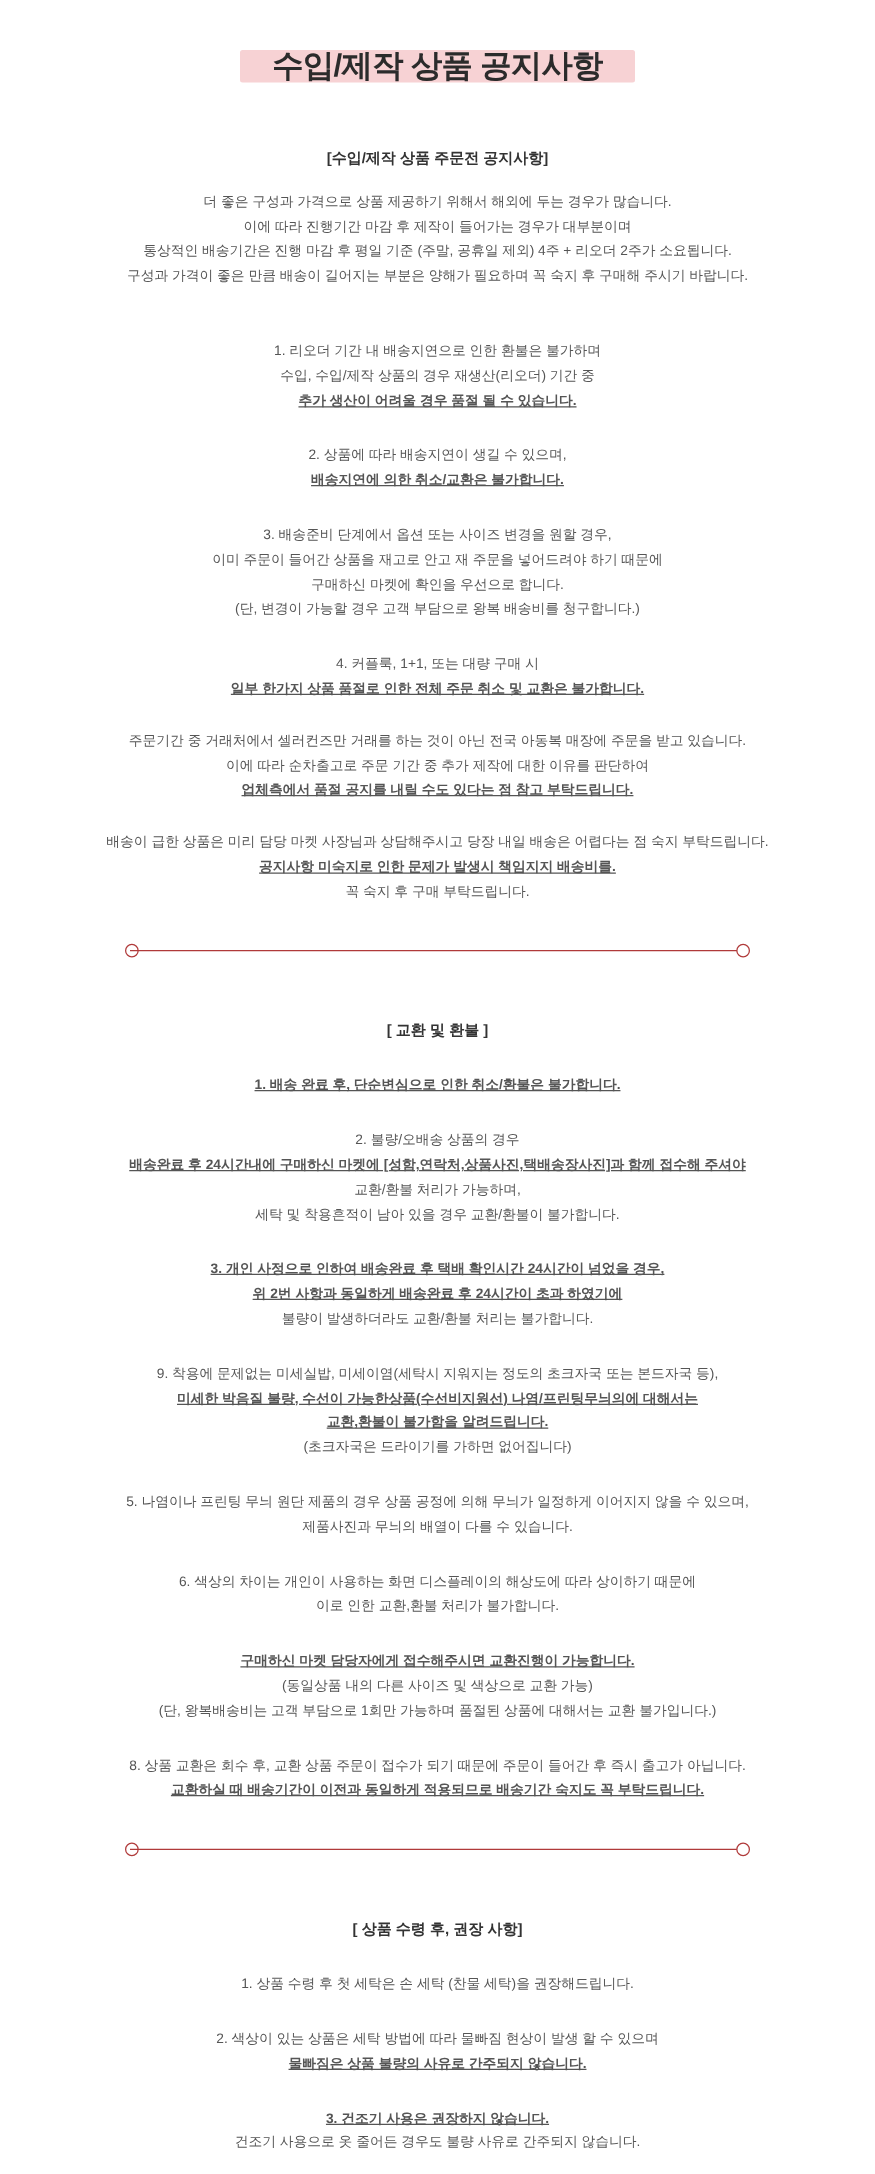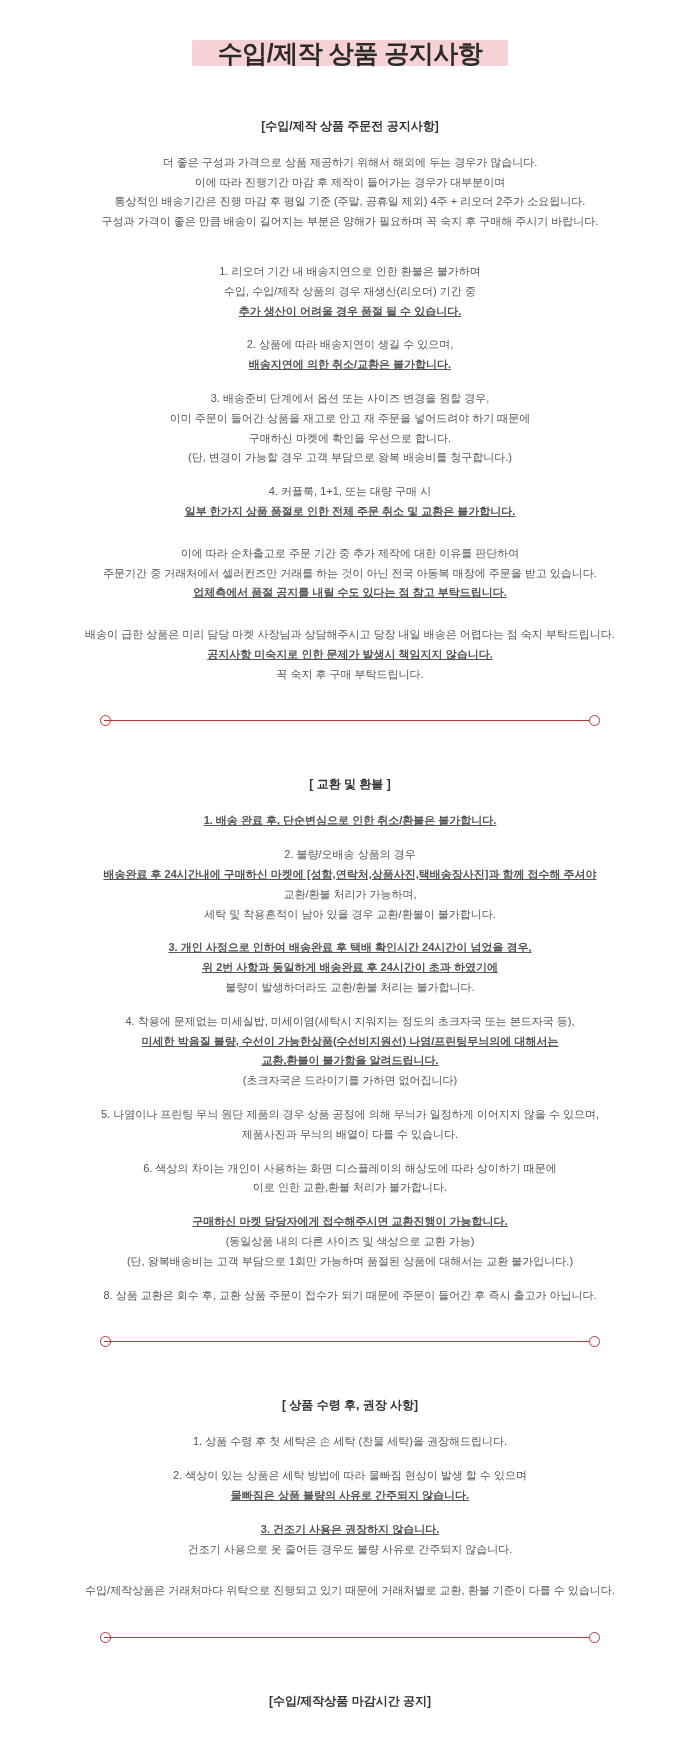--- a/index.html
+++ b/index.html
@@ -69,21 +69,21 @@
     line-height: 1.8;
   }
   .gap-m { height: 16px; }
   .gap-l { height: 22px; }
   .red {
     color: #d0202a;
     font-weight: bold;
     text-decoration: underline;
   }
   .item {
-    margin-top: 14px;
+    margin-top: 24px;
   }
   
   .divider {
     position: relative;
     height: 40px;
     margin: 16px 0 6px 0;
   }
   .divider .rule {
     position: absolute;
     left: 104px;
@@ -158,28 +158,28 @@
       <p class="line">(단, 변경이 가능할 경우 고객 부담으로 왕복 배송비를 청구합니다.)</p>
     </div>
 
     <div class="item">
       <p class="line">4. 커플룩, 1+1, 또는 대량 구매 시</p>
       <p class="line red">일부 한가지 상품 품절로 인한 전체 주문 취소 및 교환은 불가합니다.</p>
     </div>
 
     <div class="gap-l"></div>
 
+    <p class="line">주문기간 중 거래처에서 셀러컨즈만 거래를 하는 것이 아닌 전국 아동복 매장에 주문을 받고 있습니다.</p>
     <p class="line">이에 따라 순차출고로 주문 기간 중 추가 제작에 대한 이유를 판단하여</p>
-    <p class="line">주문기간 중 거래처에서 셀러컨즈만 거래를 하는 것이 아닌 전국 아동복 매장에 주문을 받고 있습니다.</p>
     <p class="line red">업체측에서 품절 공지를 내릴 수도 있다는 점 참고 부탁드립니다.</p>
 
     <div class="gap-l"></div>
 
     <p class="line">배송이 급한 상품은 미리 담당 마켓 사장님과 상담해주시고 당장 내일 배송은 어렵다는 점 숙지 부탁드립니다.</p>
-    <p class="line red">공지사항 미숙지로 인한 문제가 발생시 책임지지 않습니다.</p>
+    <p class="line red">공지사항 미숙지로 인한 문제가 발생시 책임지지 배송비를.</p>
     <p class="line">꼭 숙지 후 구매 부탁드립니다.</p>
   </div>
 
   <div class="divider">
     <div class="dot left"></div>
     <div class="rule"></div>
     <div class="dot right"></div>
   </div>
 
   <div class="section">
@@ -196,21 +196,21 @@
       <p class="line">세탁 및 착용흔적이 남아 있을 경우 교환/환불이 불가합니다.</p>
     </div>
 
     <div class="item">
       <p class="line red">3. 개인 사정으로 인하여 배송완료 후 택배 확인시간 24시간이 넘었을 경우,</p>
       <p class="line red">위 2번 사항과 동일하게 배송완료 후 24시간이 초과 하였기에</p>
       <p class="line">불량이 발생하더라도 교환/환불 처리는 불가합니다.</p>
     </div>
 
     <div class="item">
-      <p class="line">4. 착용에 문제없는 미세실밥, 미세이염(세탁시 지워지는 정도의 초크자국 또는 본드자국 등),</p>
+      <p class="line">9. 착용에 문제없는 미세실밥, 미세이염(세탁시 지워지는 정도의 초크자국 또는 본드자국 등),</p>
       <p class="line red">미세한 박음질 불량, 수선이 가능한상품(수선비지원선) 나염/프린팅무늬의에 대해서는</p>
       <p class="line red">교환,환불이 불가함을 알려드립니다.</p>
       <p class="line">(초크자국은 드라이기를 가하면 없어집니다)</p>
     </div>
 
     <div class="item">
       <p class="line">5. 나염이나 프린팅 무늬 원단 제품의 경우 상품 공정에 의해 무늬가 일정하게 이어지지 않을 수 있으며,</p>
       <p class="line">제품사진과 무늬의 배열이 다를 수 있습니다.</p>
     </div>
 
@@ -220,20 +220,21 @@
     </div>
 
     <div class="item">
       <p class="line red">구매하신 마켓 담당자에게 접수해주시면 교환진행이 가능합니다.</p>
       <p class="line">(동일상품 내의 다른 사이즈 및 색상으로 교환 가능)</p>
       <p class="line">(단, 왕복배송비는 고객 부담으로 1회만 가능하며 품절된 상품에 대해서는 교환 불가입니다.)</p>
     </div>
 
     <div class="item">
       <p class="line">8. 상품 교환은 회수 후, 교환 상품 주문이 접수가 되기 때문에 주문이 들어간 후 즉시 출고가 아닙니다.</p>
+      <p class="line red">교환하실 때 배송기간이 이전과 동일하게 적용되므로 배송기간 숙지도 꼭 부탁드립니다.</p>
     </div>
   </div>
 
   <div class="divider">
     <div class="dot left"></div>
     <div class="rule"></div>
     <div class="dot right"></div>
   </div>
 
   <div class="section">

